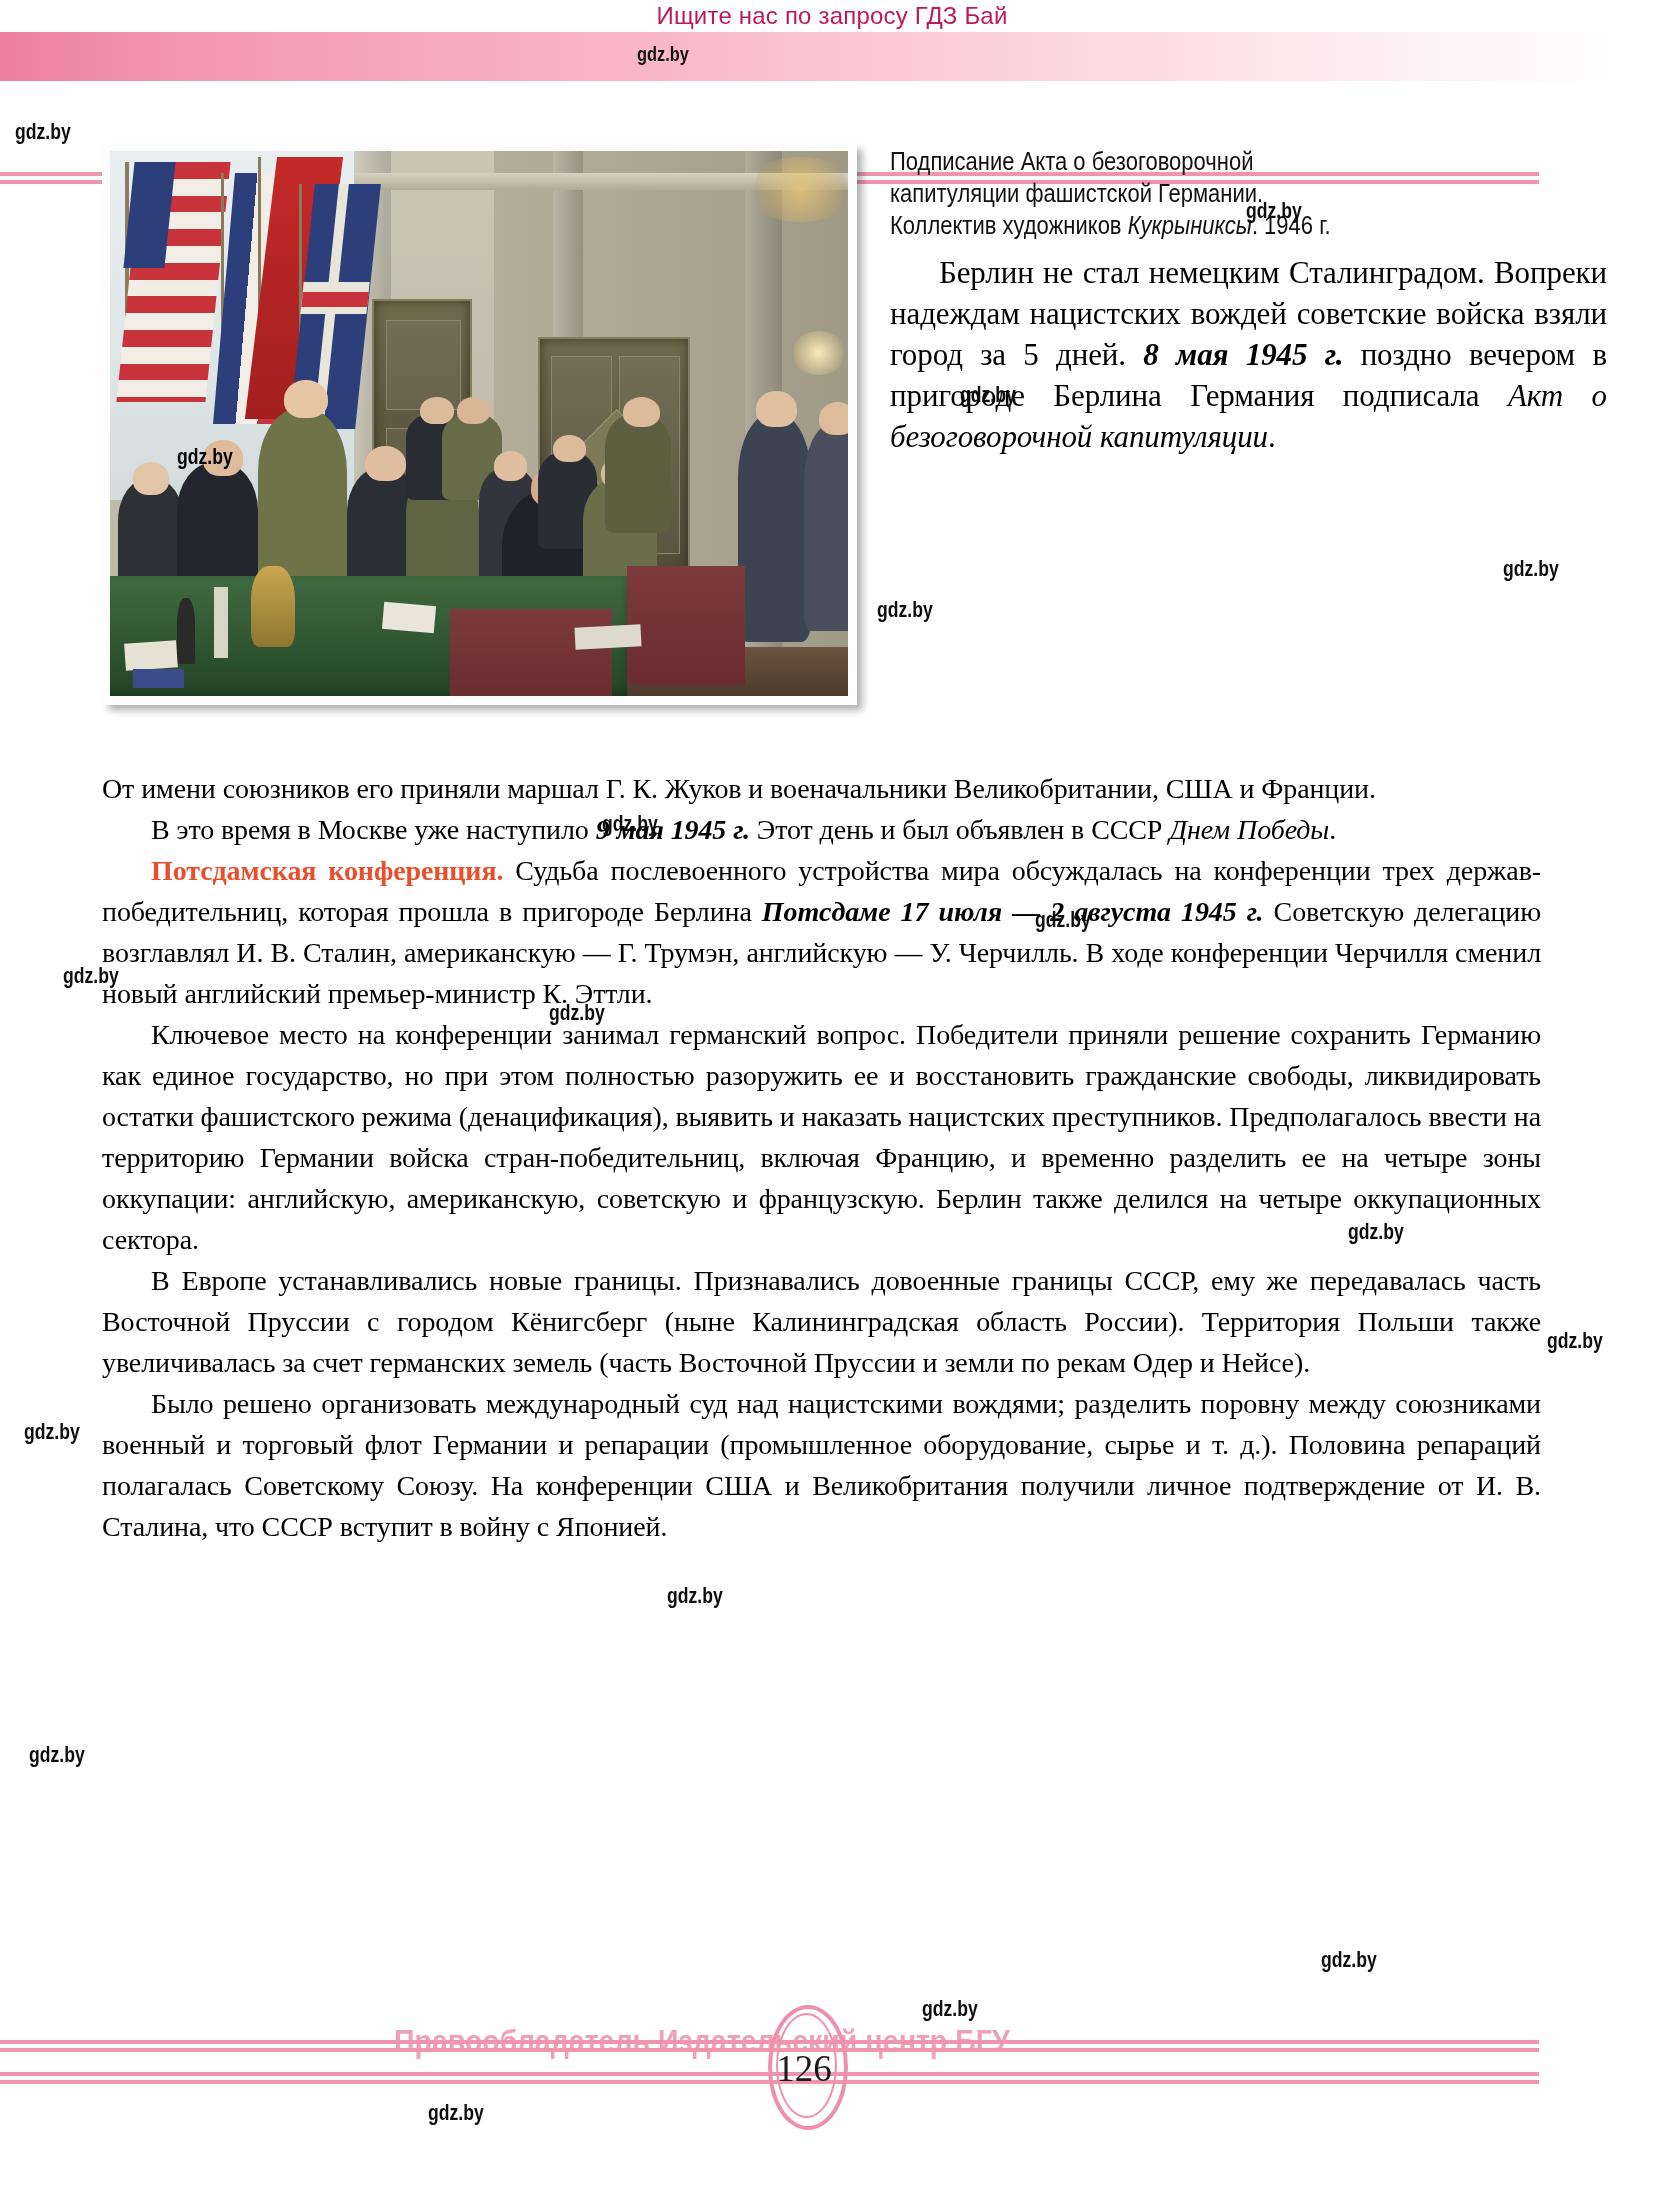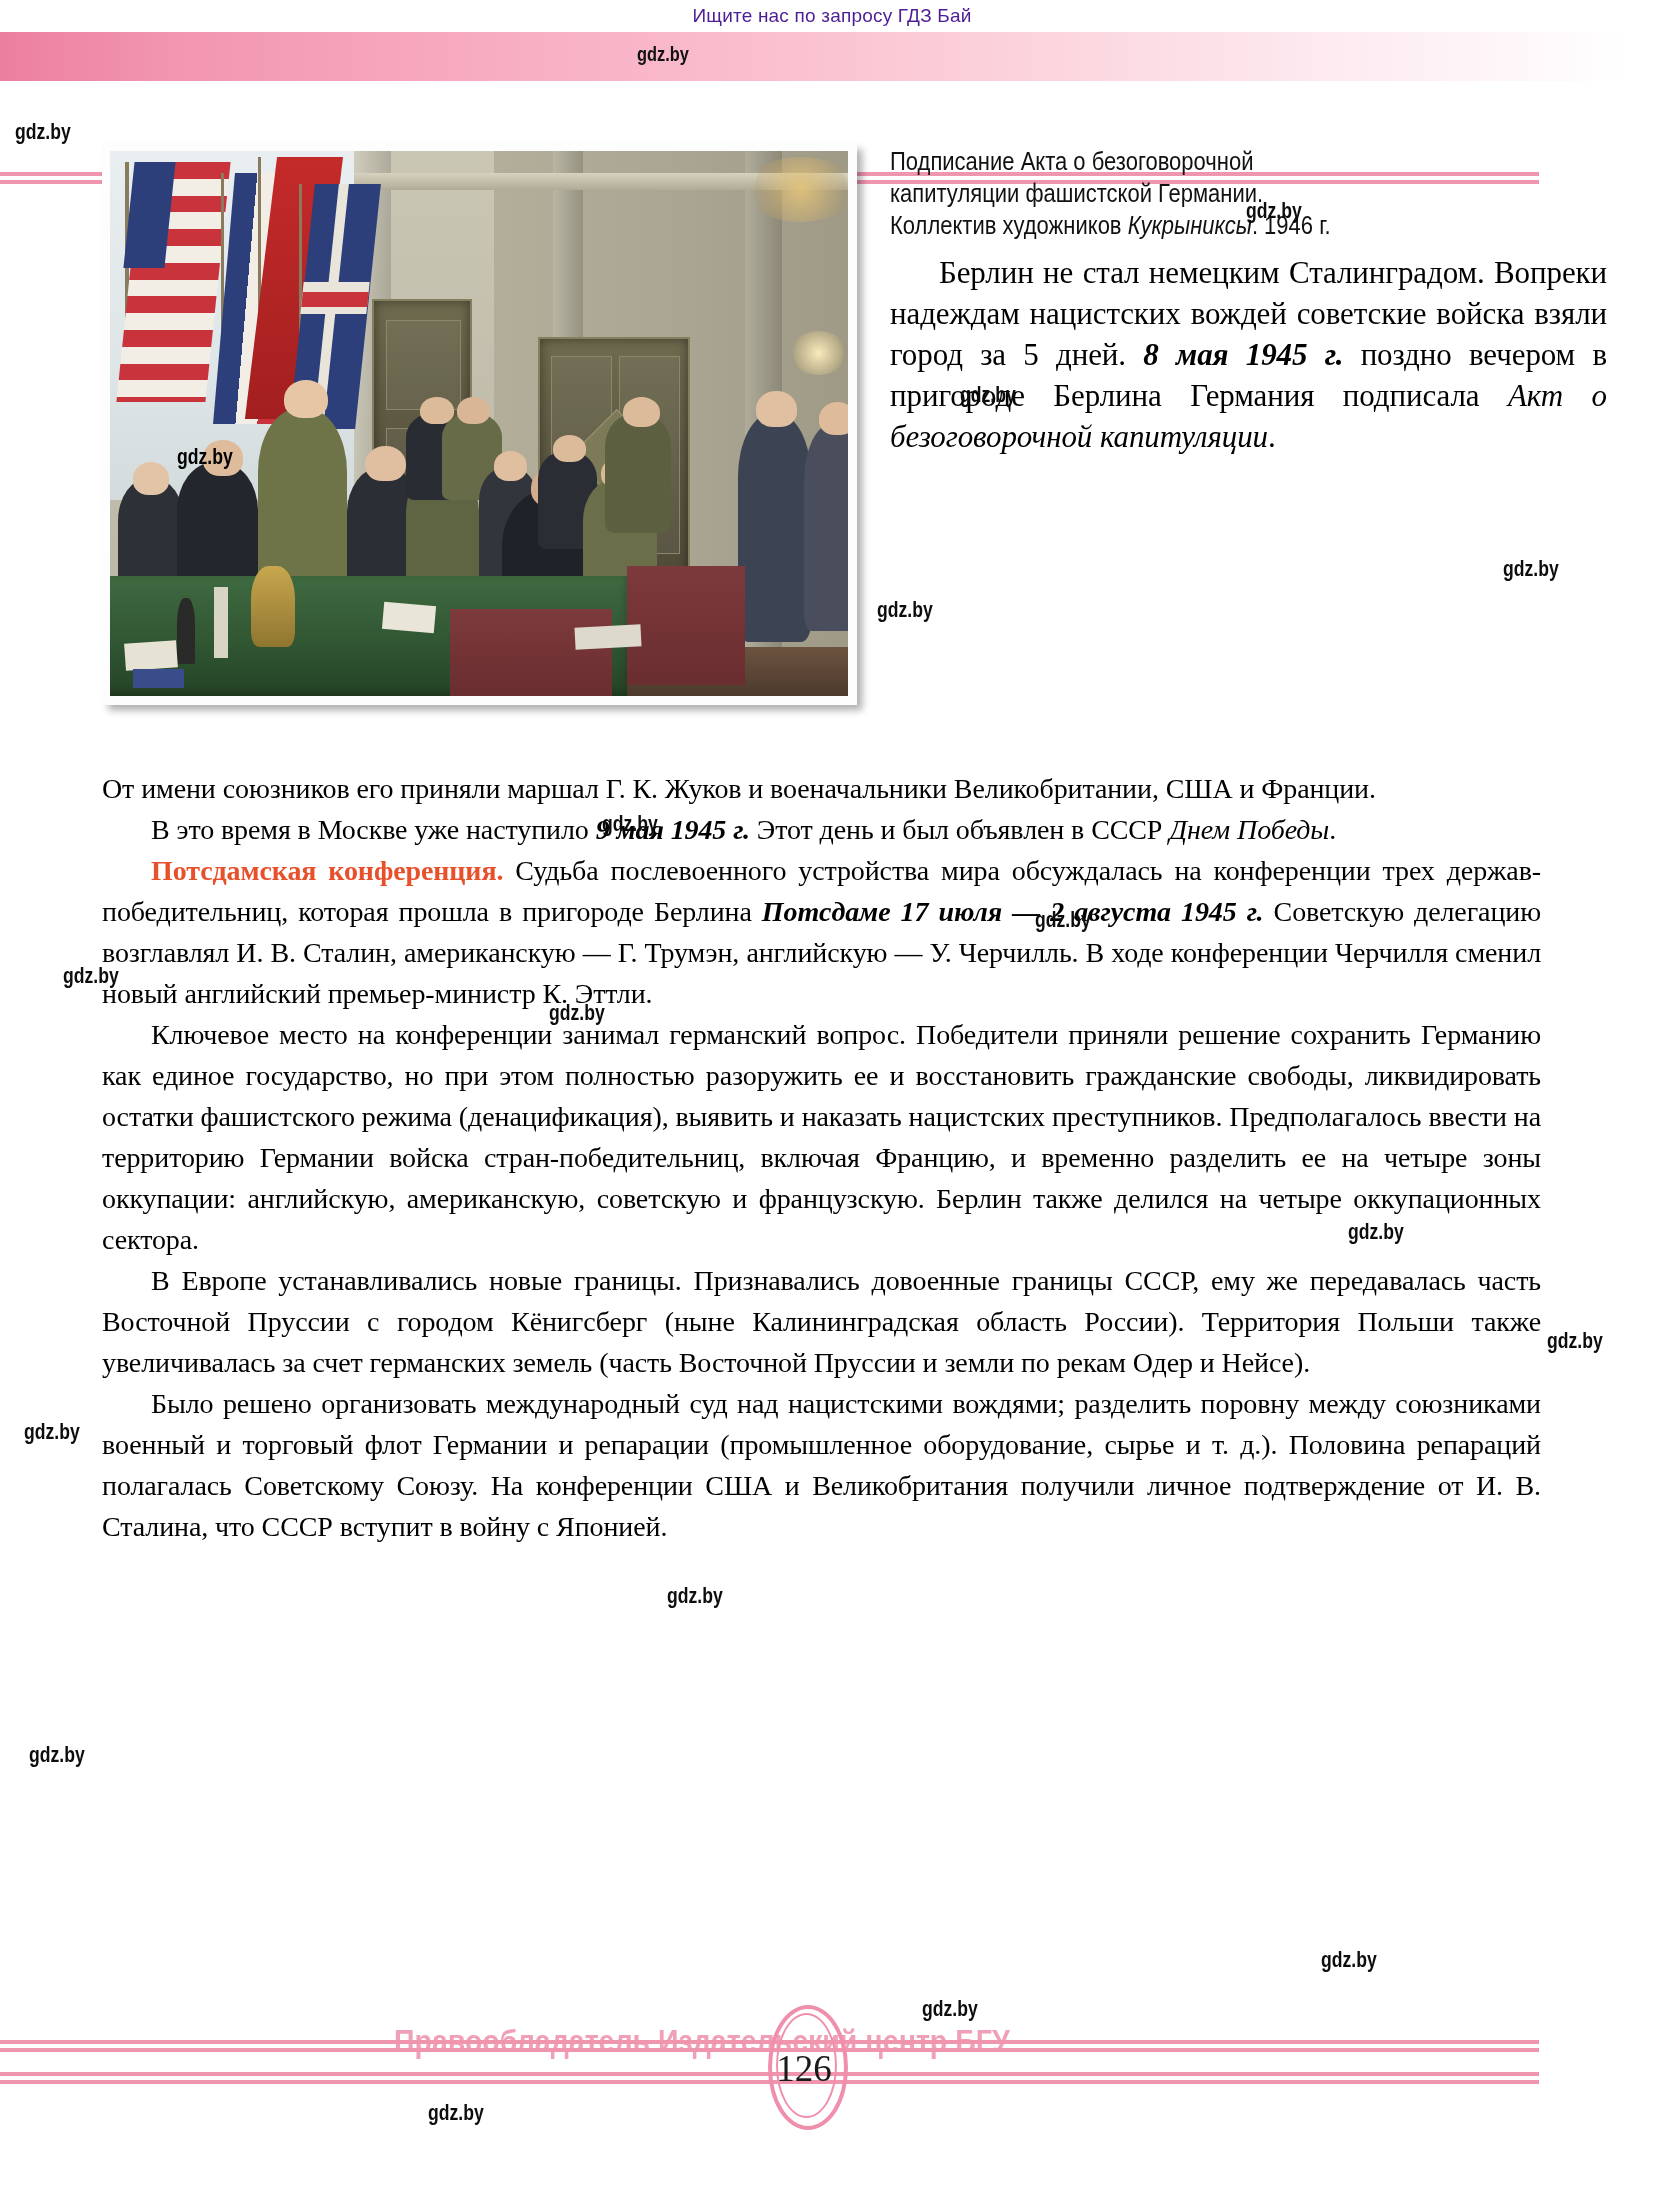--- a/index.html
+++ b/index.html
@@ -22,22 +22,22 @@
     position: absolute;
     top: 0; left: 0;
     width: 1664px;
     height: 32px;
     display: flex;
     align-items: center;
     justify-content: center;
   }
   .promo-text {
     font-family: "Liberation Sans", sans-serif;
-    font-size: 19px;
-    color: #4c1d95;
+    font-size: 24px;
+    color: #be185d;
     letter-spacing: 0.2px;
     white-space: nowrap;
   }
 
   
   .pink-banner {
     position: absolute;
     top: 32px; left: 0;
     width: 1664px;
     height: 49px;

